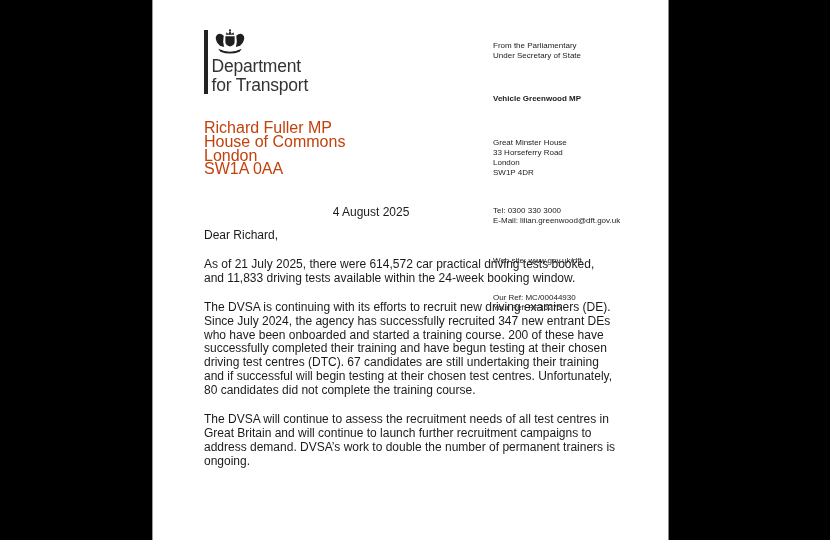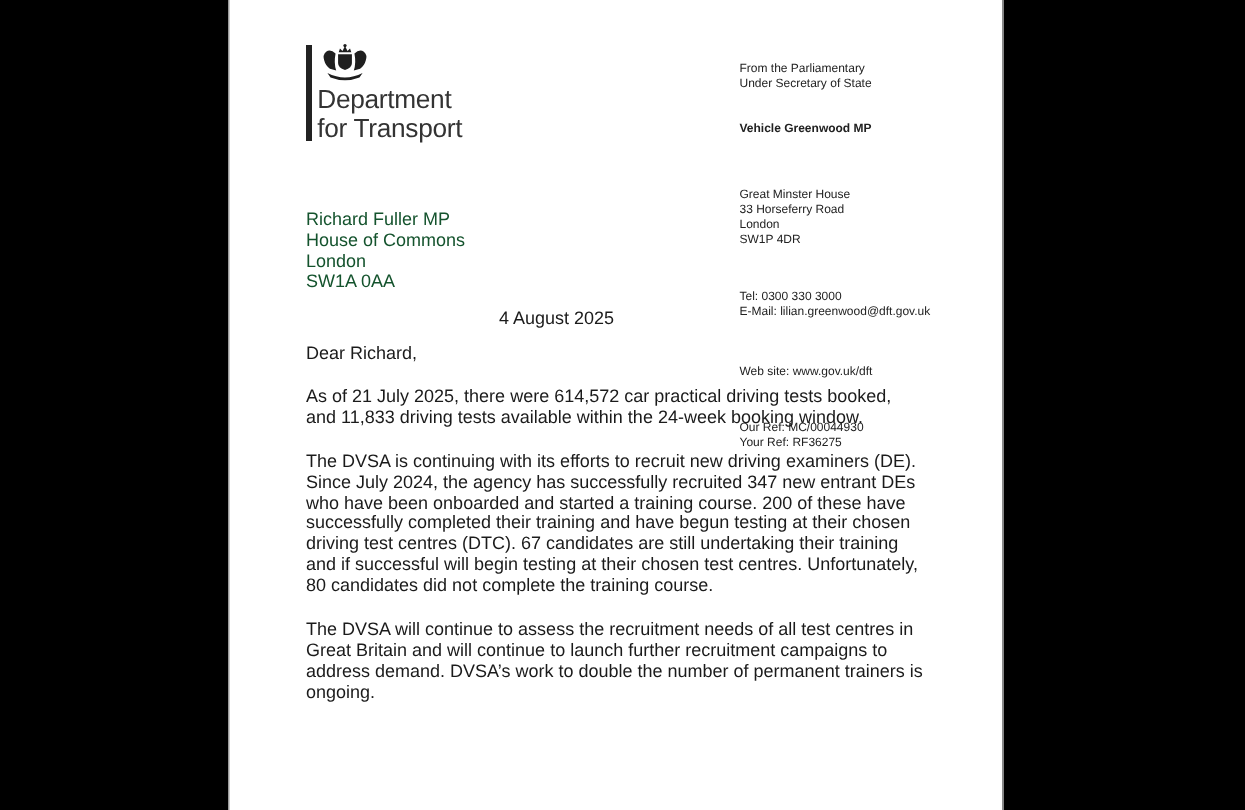--- a/index.html
+++ b/index.html
@@ -54,36 +54,35 @@
   
   .sender {
     position: absolute;
     left: 340px;
     top: 21px;
     font-size: 8px;
     line-height: 10px;
     color: #222222;
     white-space: pre;
   }
-  .sender .grp-from   { margin-bottom: 0; }
+  .sender .grp-from   { margin-bottom: 13px; }
   .sender .from-name  { font-weight: bold; }
   .sender .grp-addr   { margin-top: 14px; }
   .sender .grp-tel    { margin-top: 8px; }
   .sender .grp-web    { margin-top: 10px; }
   .sender .grp-refs   { margin-top: 7px; }
   
   .recipient {
     position: absolute;
     left: 51px;
     top: 121px;
-    font-size: 12px;
+    font-size: 16px;
     line-height: 13.8px;
-    color: #14532d;
+    color: #c2410c;
     white-space: pre;
-    margin-top: 19px;
   }
   
   .date-row {
     position: absolute;
     left: 0;
     top: 205px;
     width: 100%;
     box-sizing: border-box;
     padding-right: 79px;
     text-align: center;

